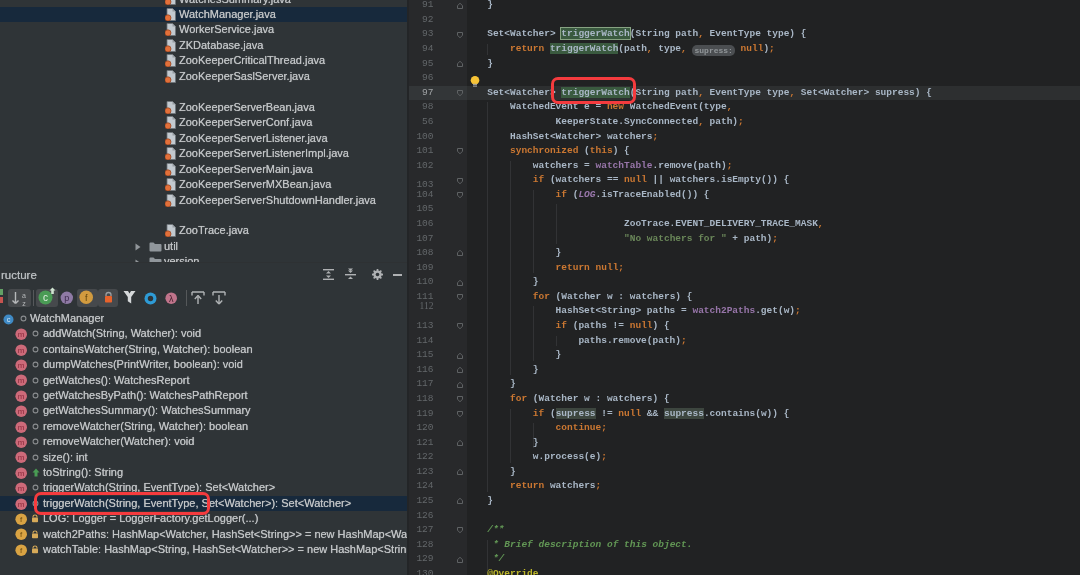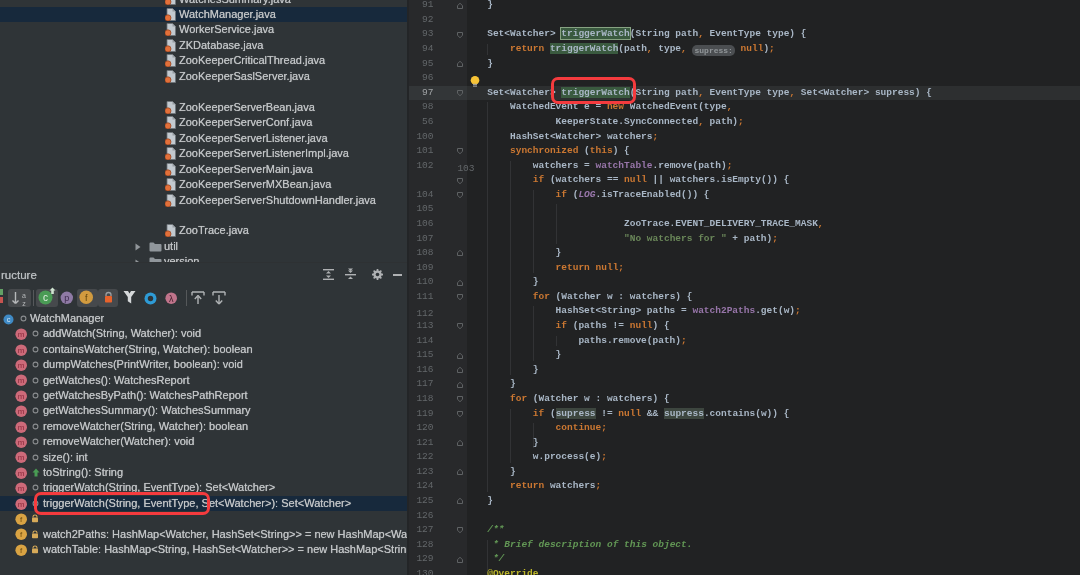--- a/index.html
+++ b/index.html
@@ -308,20 +308,21 @@
         </div>
 <div class="srow" style="top:511.2px;">
           <svg class="abs" style="left:15.3px;top:1.8px;" width="12" height="12">
             <circle cx="6.2" cy="6.2" r="5.8" fill="#d9a343"></circle>
             <text x="6.2" y="9.1" font-size="8.0" fill="#6b4a0e" text-anchor="middle" font-family="Liberation Sans">f</text>
           </svg>
           <svg class="abs" style="left:31.0px;top:3.0px;" width="8" height="9">
             <path d="M2 3.5 V2.8 Q2 1 4 1 Q6 1 6 2.8 V3.5" fill="none" stroke="#d7aa59" stroke-width="1.1"></path>
             <rect x="1" y="3.5" width="6" height="4.8" rx="0.8" fill="#d7aa59"></rect>
           </svg>
+          <span class="txt">LOG: Logger = LoggerFactory.getLogger(...)</span>
         </div>
 <div class="srow" style="top:526.6px;">
           <svg class="abs" style="left:15.3px;top:1.8px;" width="12" height="12">
             <circle cx="6.2" cy="6.2" r="5.8" fill="#d9a343"></circle>
             <text x="6.2" y="9.1" font-size="8.0" fill="#6b4a0e" text-anchor="middle" font-family="Liberation Sans">f</text>
           </svg>
           <svg class="abs" style="left:31.0px;top:3.0px;" width="8" height="9">
             <path d="M2 3.5 V2.8 Q2 1 4 1 Q6 1 6 2.8 V3.5" fill="none" stroke="#d7aa59" stroke-width="1.1"></path>
             <rect x="1" y="3.5" width="6" height="4.8" rx="0.8" fill="#d7aa59"></rect>
           </svg>
@@ -436,30 +437,30 @@
 <div class="num" style="top:27.46px;">93</div>
 <div class="num" style="top:42.04px;">94</div>
 <div class="num" style="top:56.62px;">95</div>
 <div class="num" style="top:71.20px;">96</div>
 <div class="num cur" style="top:85.78px;">97</div>
 <div class="num" style="top:100.36px;">98</div>
 <div class="num" style="top:114.94px;">56</div>
 <div class="num" style="top:129.52px;">100</div>
 <div class="num" style="top:144.10px;">101</div>
 <div class="num" style="top:158.68px;">102</div>
-<div class="num" style="top:162px;margin-left:41px;">103</div>
+<div class="num" style="top:178px;">103</div>
 <div class="num" style="top:187.84px;">104</div>
 <div class="num" style="top:202.42px;">105</div>
 <div class="num" style="top:217.00px;">106</div>
 <div class="num" style="top:231.58px;">107</div>
 <div class="num" style="top:246.16px;">108</div>
 <div class="num" style="top:260.74px;">109</div>
 <div class="num" style="top:275.32px;">110</div>
 <div class="num" style="top:289.90px;">111</div>
-<div class="num" style="top:307px;">112</div>
+<div class="num" style="top:299px;font-family:Liberation Serif, serif;">112</div>
 <div class="num" style="top:319.06px;">113</div>
 <div class="num" style="top:333.64px;">114</div>
 <div class="num" style="top:348.22px;">115</div>
 <div class="num" style="top:362.80px;">116</div>
 <div class="num" style="top:377.38px;">117</div>
 <div class="num" style="top:391.96px;">118</div>
 <div class="num" style="top:406.54px;">119</div>
 <div class="num" style="top:421.12px;">120</div>
 <div class="num" style="top:435.70px;">121</div>
 <div class="num" style="top:450.28px;">122</div>

